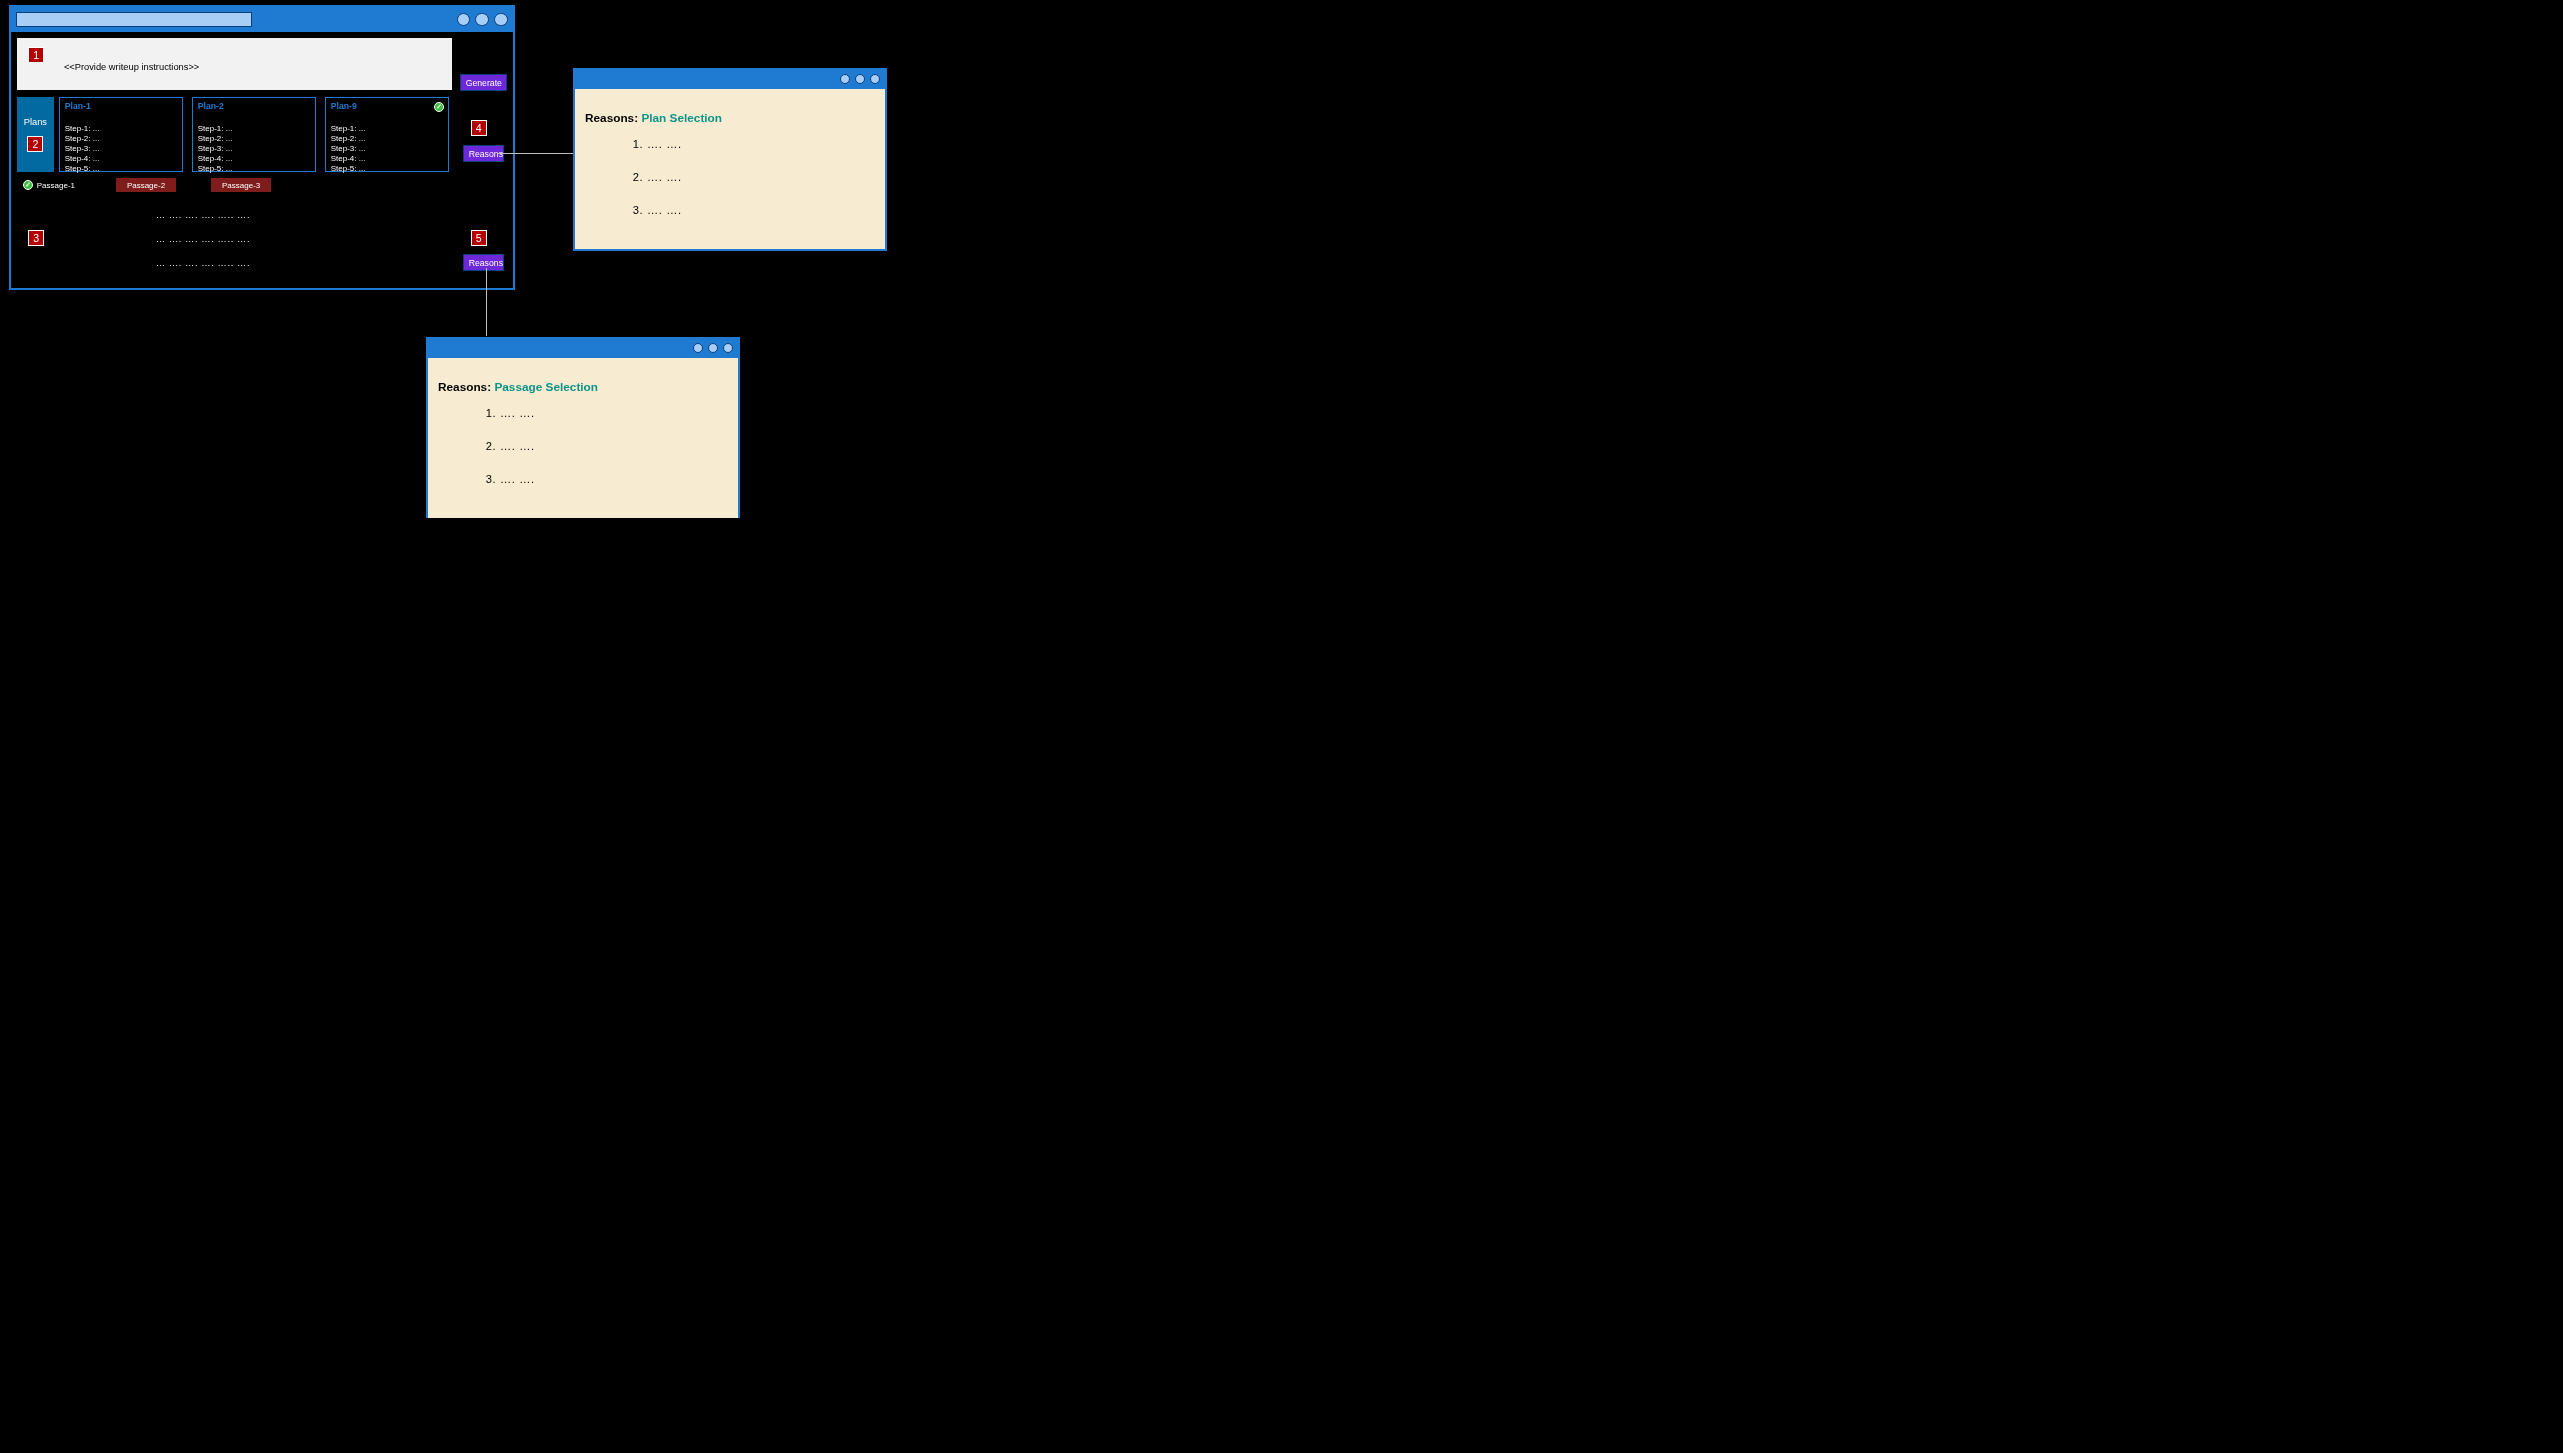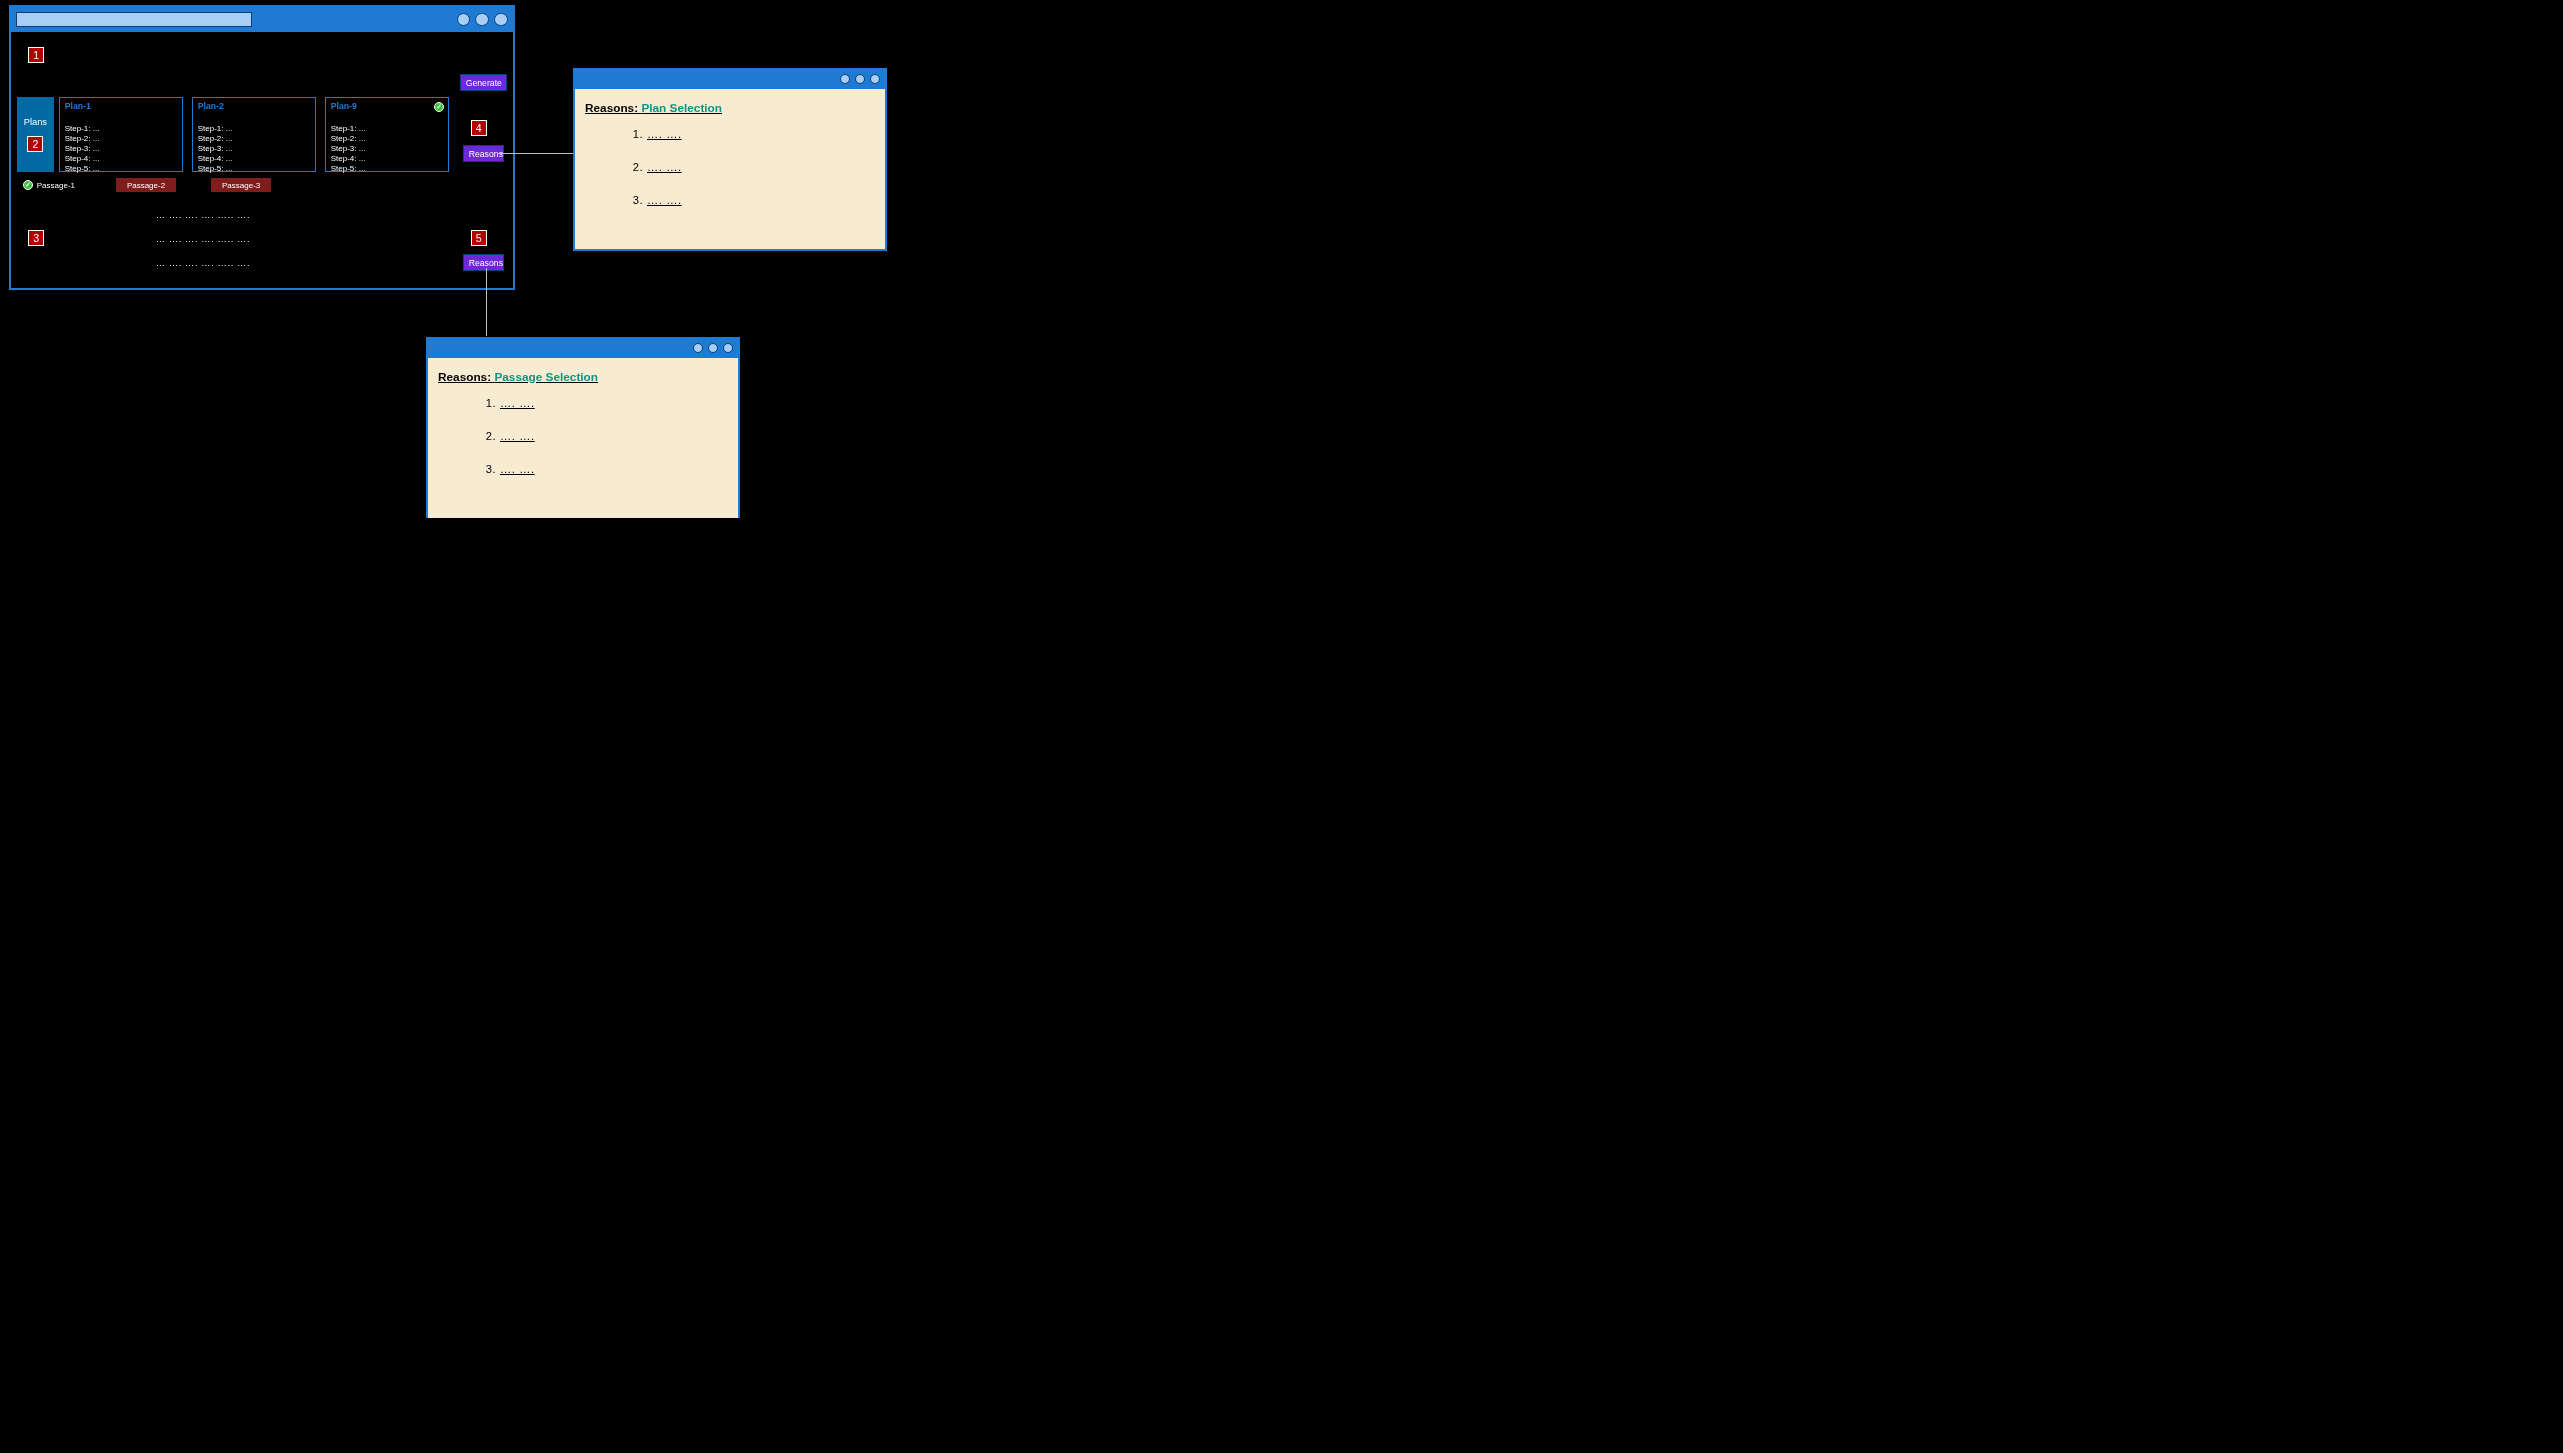--- a/index.html
+++ b/index.html
@@ -142,21 +142,21 @@
     position: absolute;
     border: 2.5px solid #1f7ad1;
     background: #f7ecd1;
     width: 314px;
   }
   .popup.plan    { left: 573px; top: 68px; height: 183px; }
   .popup.passage { left: 426px; top: 337px; height: 184px; }
   .popup .titlebar { height: 18.6px; }
   .popup .dot { width: 10px; height: 10px; }
 
-  .popup-body { padding: 12px 10px; color: #000; text-decoration: underline; }
+  .popup-body { padding: 22px 10px; color: #000; }
   .popup-body .hdr { font-size: 11.8px; font-weight: 700; }
   .popup-body .hdr .teal { color: #0d9488; }
   .popup-body ol {
     list-style: decimal;
     margin: 13.7px 0 0 62px;
     font-size: 11.2px;
   }
   .popup-body li { margin-bottom: 21px; letter-spacing: 0.6px; }
 
   
@@ -173,20 +173,23 @@
     <div class="addr"></div>
     <div class="spacer"></div>
     <div class="dots">
       <div class="dot"></div>
       <div class="dot"></div>
       <div class="dot"></div>
     </div>
   </div>
   <div class="main-body">
 
+    <div class="instruction-box">
+      <span>&lt;&lt;Provide writeup instructions&gt;&gt;</span>
+    </div>
 
     <div class="marker m1">1</div>
 
     <div class="btn generate">Generate</div>
 
     <div class="plans-label-col">
       <span>Plans</span>
       <div class="marker m2" style="position:static;">2</div>
     </div>
 

